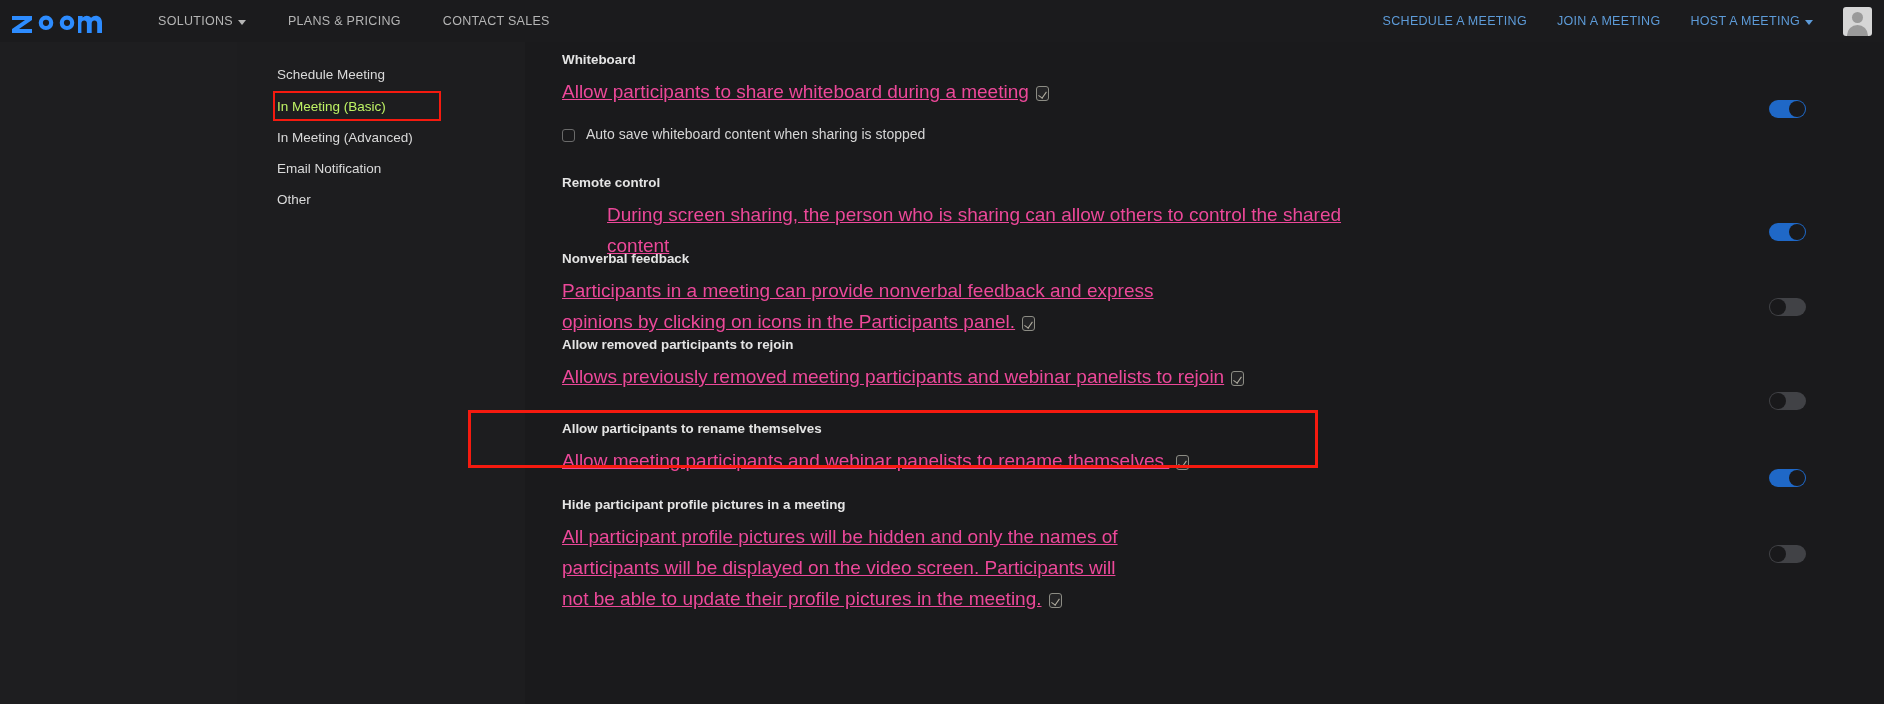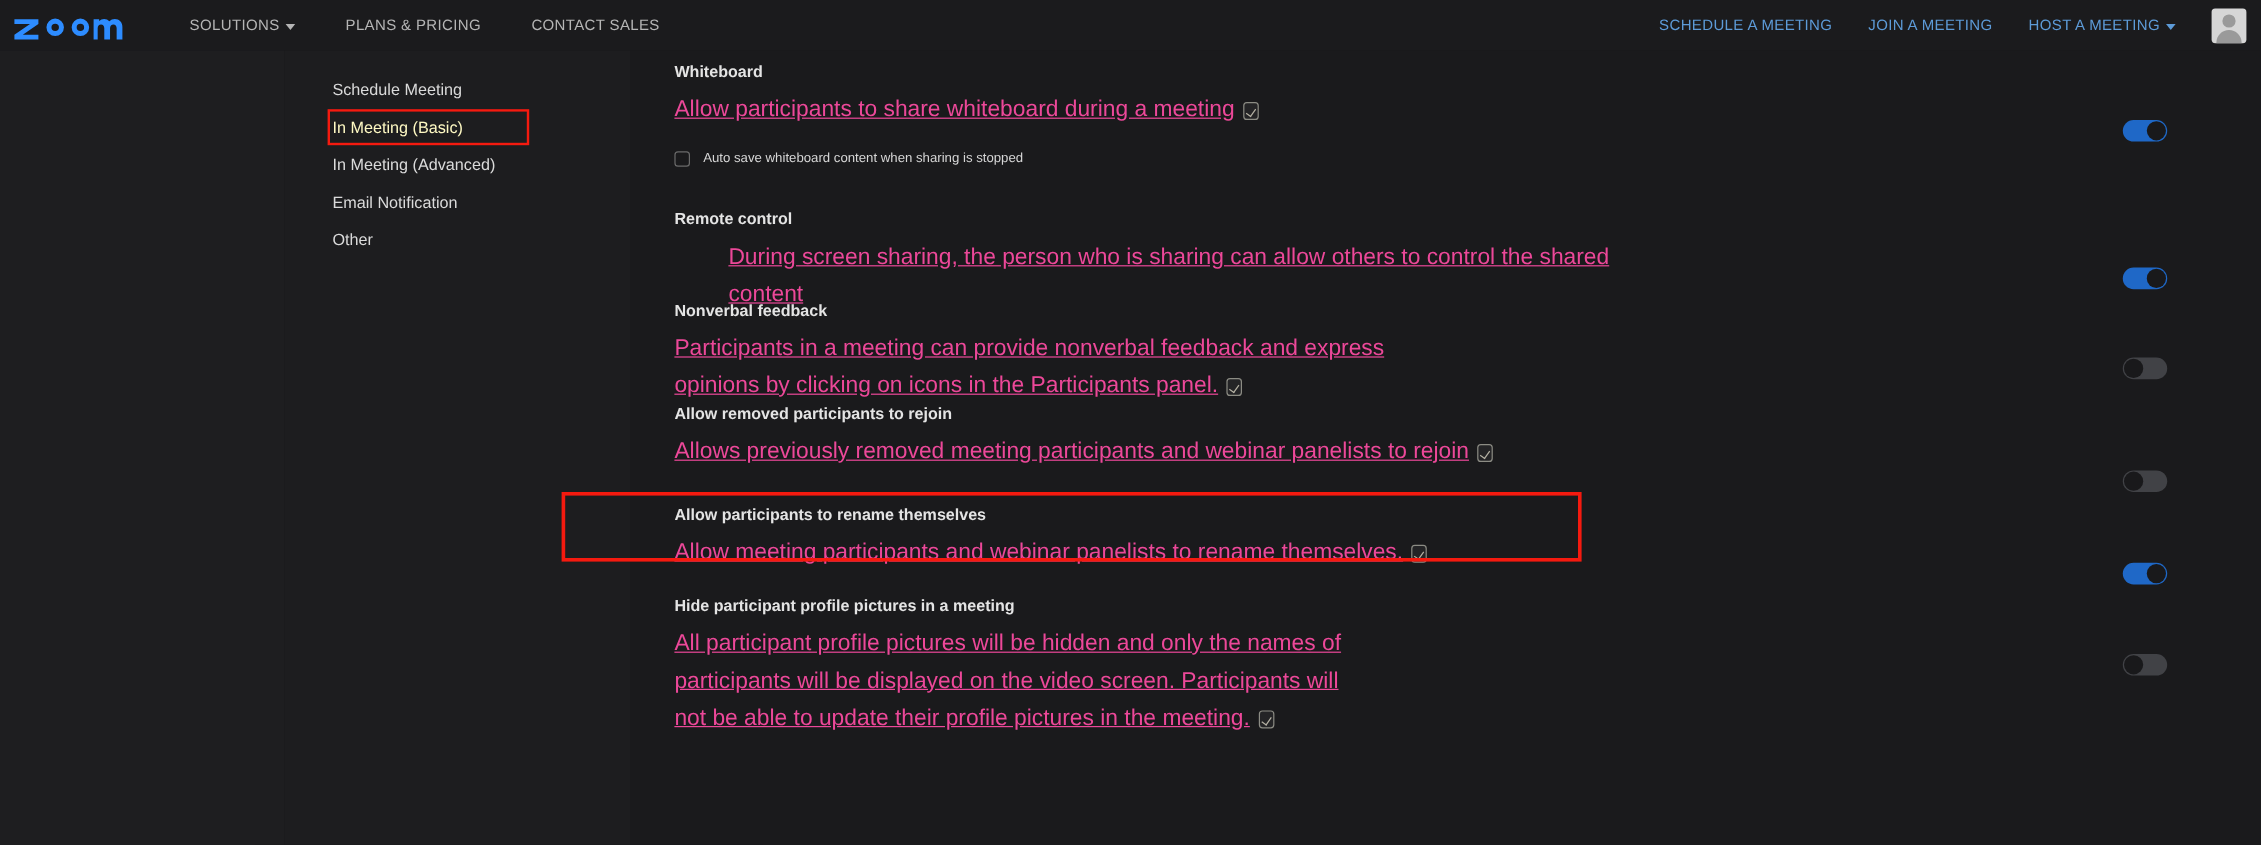--- a/index.html
+++ b/index.html
@@ -121,21 +121,21 @@
     margin-left: 36px;
     height: 31px;
     display: flex;
     align-items: center;
     font-size: 13.5px;
     color: #dadada;
     cursor: pointer;
     padding-left: 4px;
     width: 168px;
   }
-  .side-item.active { color: #fef9c3; }
+  .side-item.active { color: #bef264; }
   .side-item.boxed {
     border: 2px solid #f51a0f;
     height: 30px;
     margin-top: 1px;
     margin-bottom: 1px;
     padding-left: 2px;
   }
 
   
   .content {
@@ -195,23 +195,23 @@
     position: absolute;
     left: 3px; top: 3px;
     width: 4px; height: 7px;
     border-right: 1.4px solid #b6b2a4;
     border-bottom: 1.4px solid #b6b2a4;
     transform: rotate(35deg);
   }
 
   .checkrow {
     display: flex;
-    align-items: flex-start;
+    align-items: flex-end;
     gap: 11px;
-    font-size: 11px;
+    font-size: 14px;
     color: #d6d6d6;
   }
   .checkbox {
     width: 13px; height: 13px;
     border: 1px solid #6a6a6a;
     border-radius: 3px;
     background: transparent;
     flex: 0 0 auto;
     cursor: pointer;
   }

